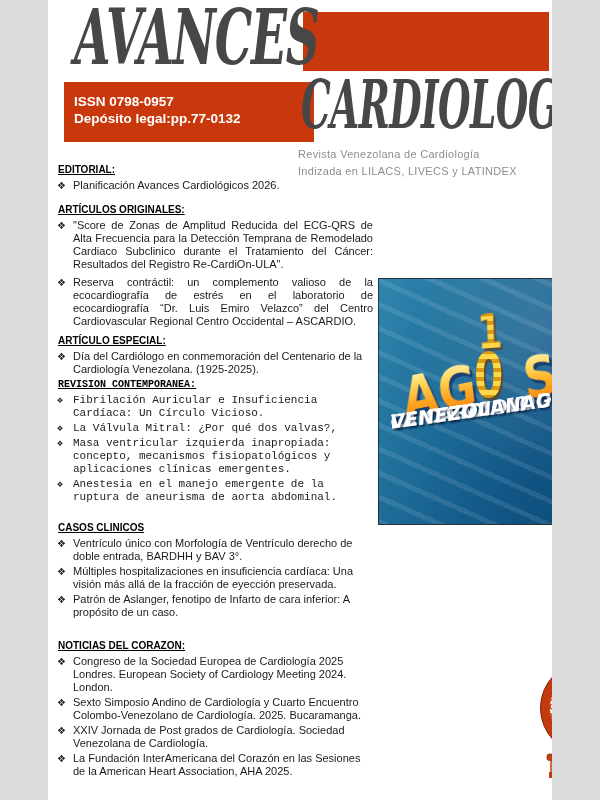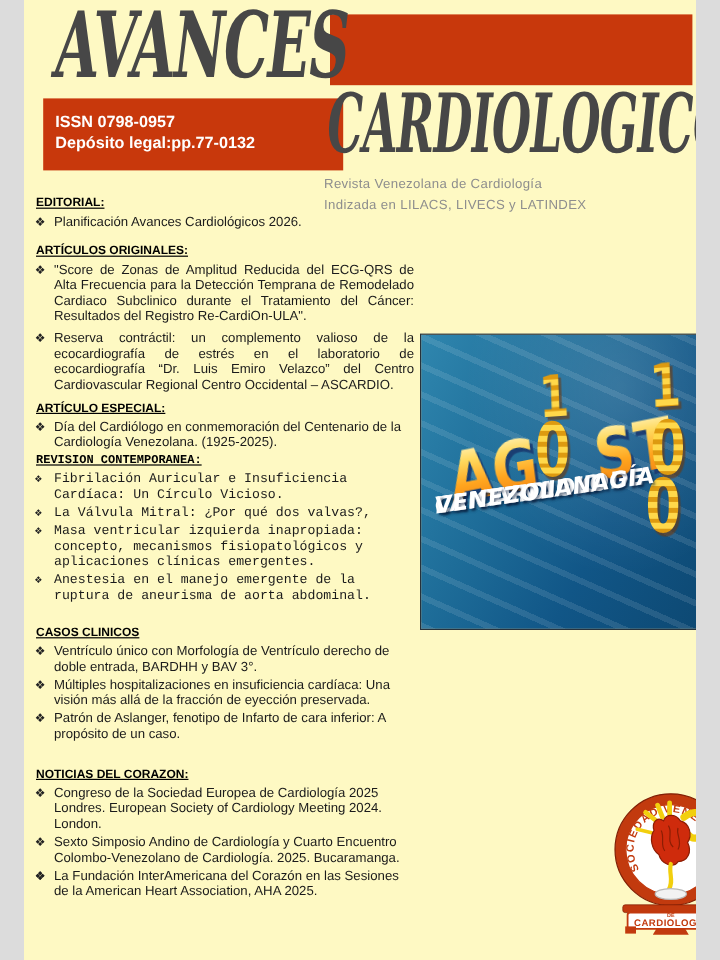--- a/index.html
+++ b/index.html
@@ -1,16 +1,16 @@
 <!DOCTYPE html>
 <html><head>
 <meta charset="utf-8">
 <style>
   html,body{margin:0;padding:0;background:#dcdcdc;}
-  .page{position:relative;width:560px;height:800px;background:#fef9c3;
+  .page{position:relative;width:504px;height:800px;background:#ffffff;
         font-family:"Liberation Sans",sans-serif;overflow:hidden;margin:0 auto;}
 
   
   .red-top{position:absolute;left:255px;top:12px;right:3px;height:59px;background:#c8380c;}
   .avances{position:absolute;left:26px;top:0px;font-family:"DejaVu Serif",serif;
            font-style:italic;font-weight:bold;font-size:76px;line-height:1;
            color:#474747;letter-spacing:-2px;transform:scaleX(.62);transform-origin:left top;
            white-space:nowrap;z-index:2;}
   .issn-band{position:absolute;left:0;top:82px;width:250px;height:60px;background:#c8380c;
              color:#fff;font-weight:bold;font-size:13.5px;line-height:17px;
@@ -158,20 +158,21 @@
       <div class="item">
         <span class="bul">❖</span>
         <span>Congreso de la Sociedad Europea de Cardiología 2025 Londres. European Society of Cardiology Meeting 2024. London.</span>
       </div>
       <div class="item">
         <span class="bul">❖</span>
         <span>Sexto Simposio Andino de Cardiología y Cuarto Encuentro Colombo-Venezolano de Cardiología. 2025. Bucaramanga.</span>
       </div>
       <div class="item">
         <span class="bul">❖</span>
+        <span>XXIV Jornada de Post grados de Cardiología. Sociedad Venezolana de Cardiología.</span>
       </div>
       <div class="item">
         <span class="bul">❖</span>
         <span>La Fundación InterAmericana del Corazón en las Sesiones de la American Heart Association, AHA 2025.</span>
       </div>
     </section>
   </div>
 
   <div class="poster">
     <div class="pword p-ag">AG</div>

